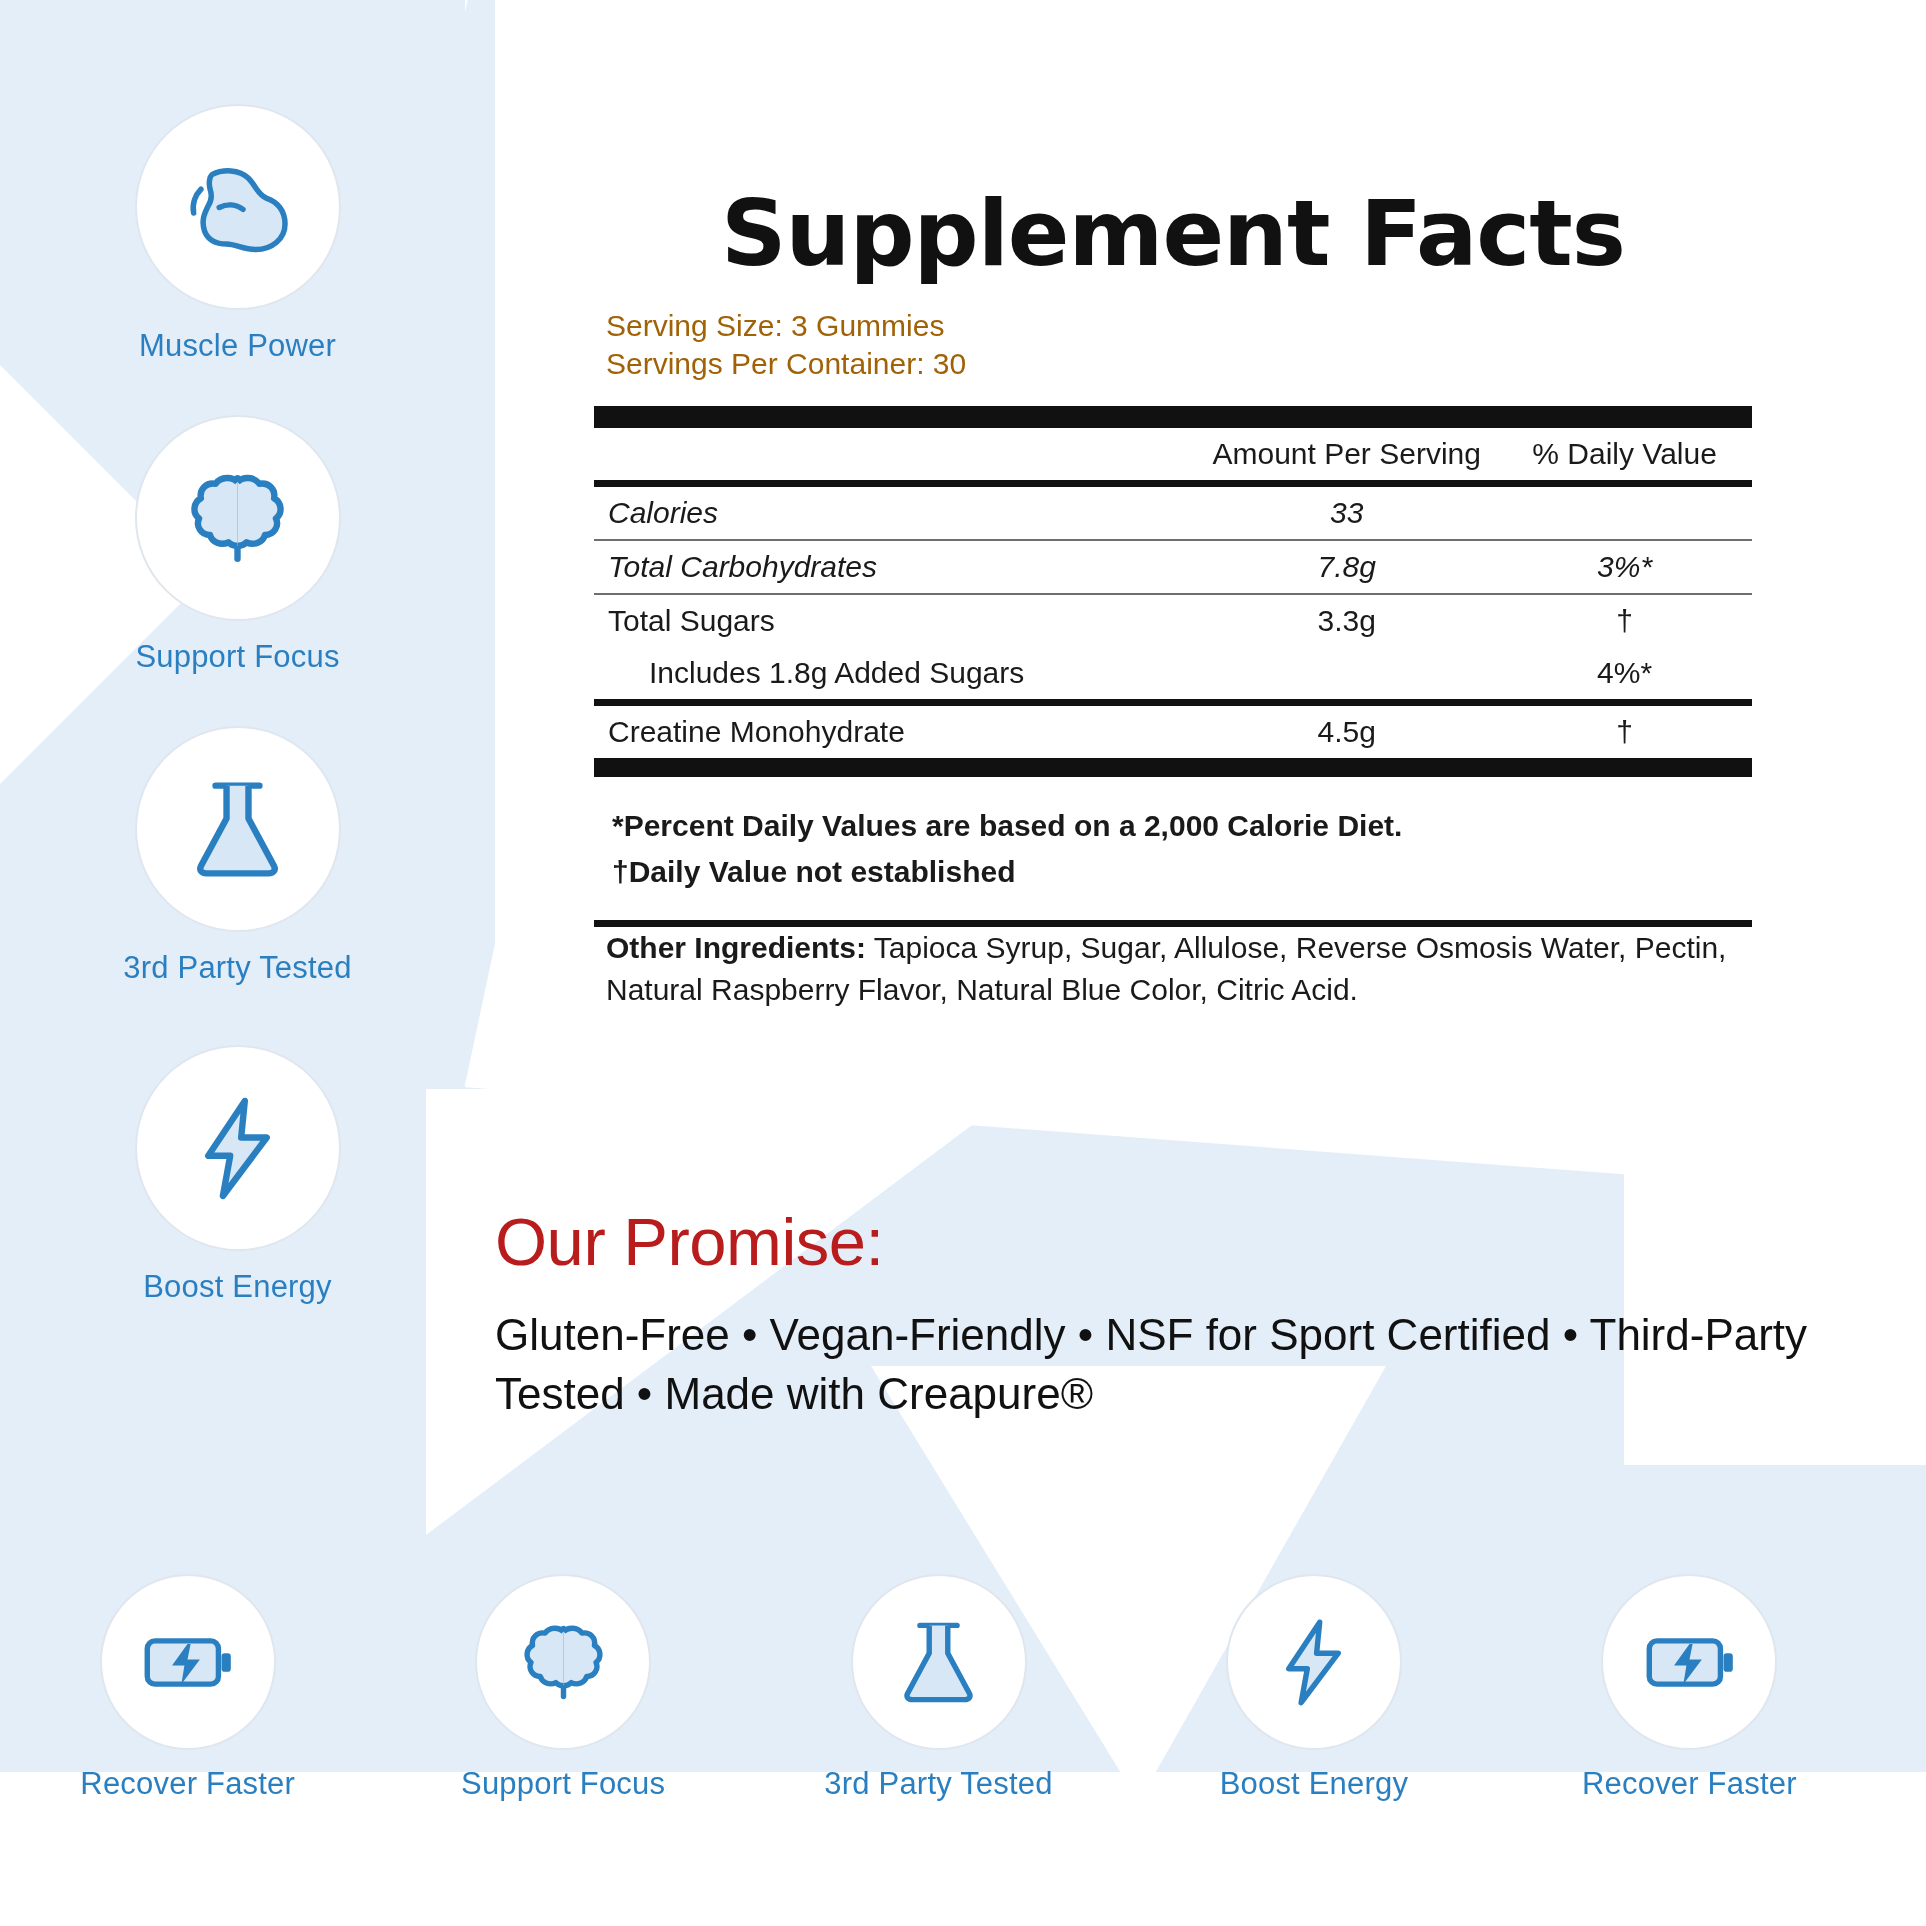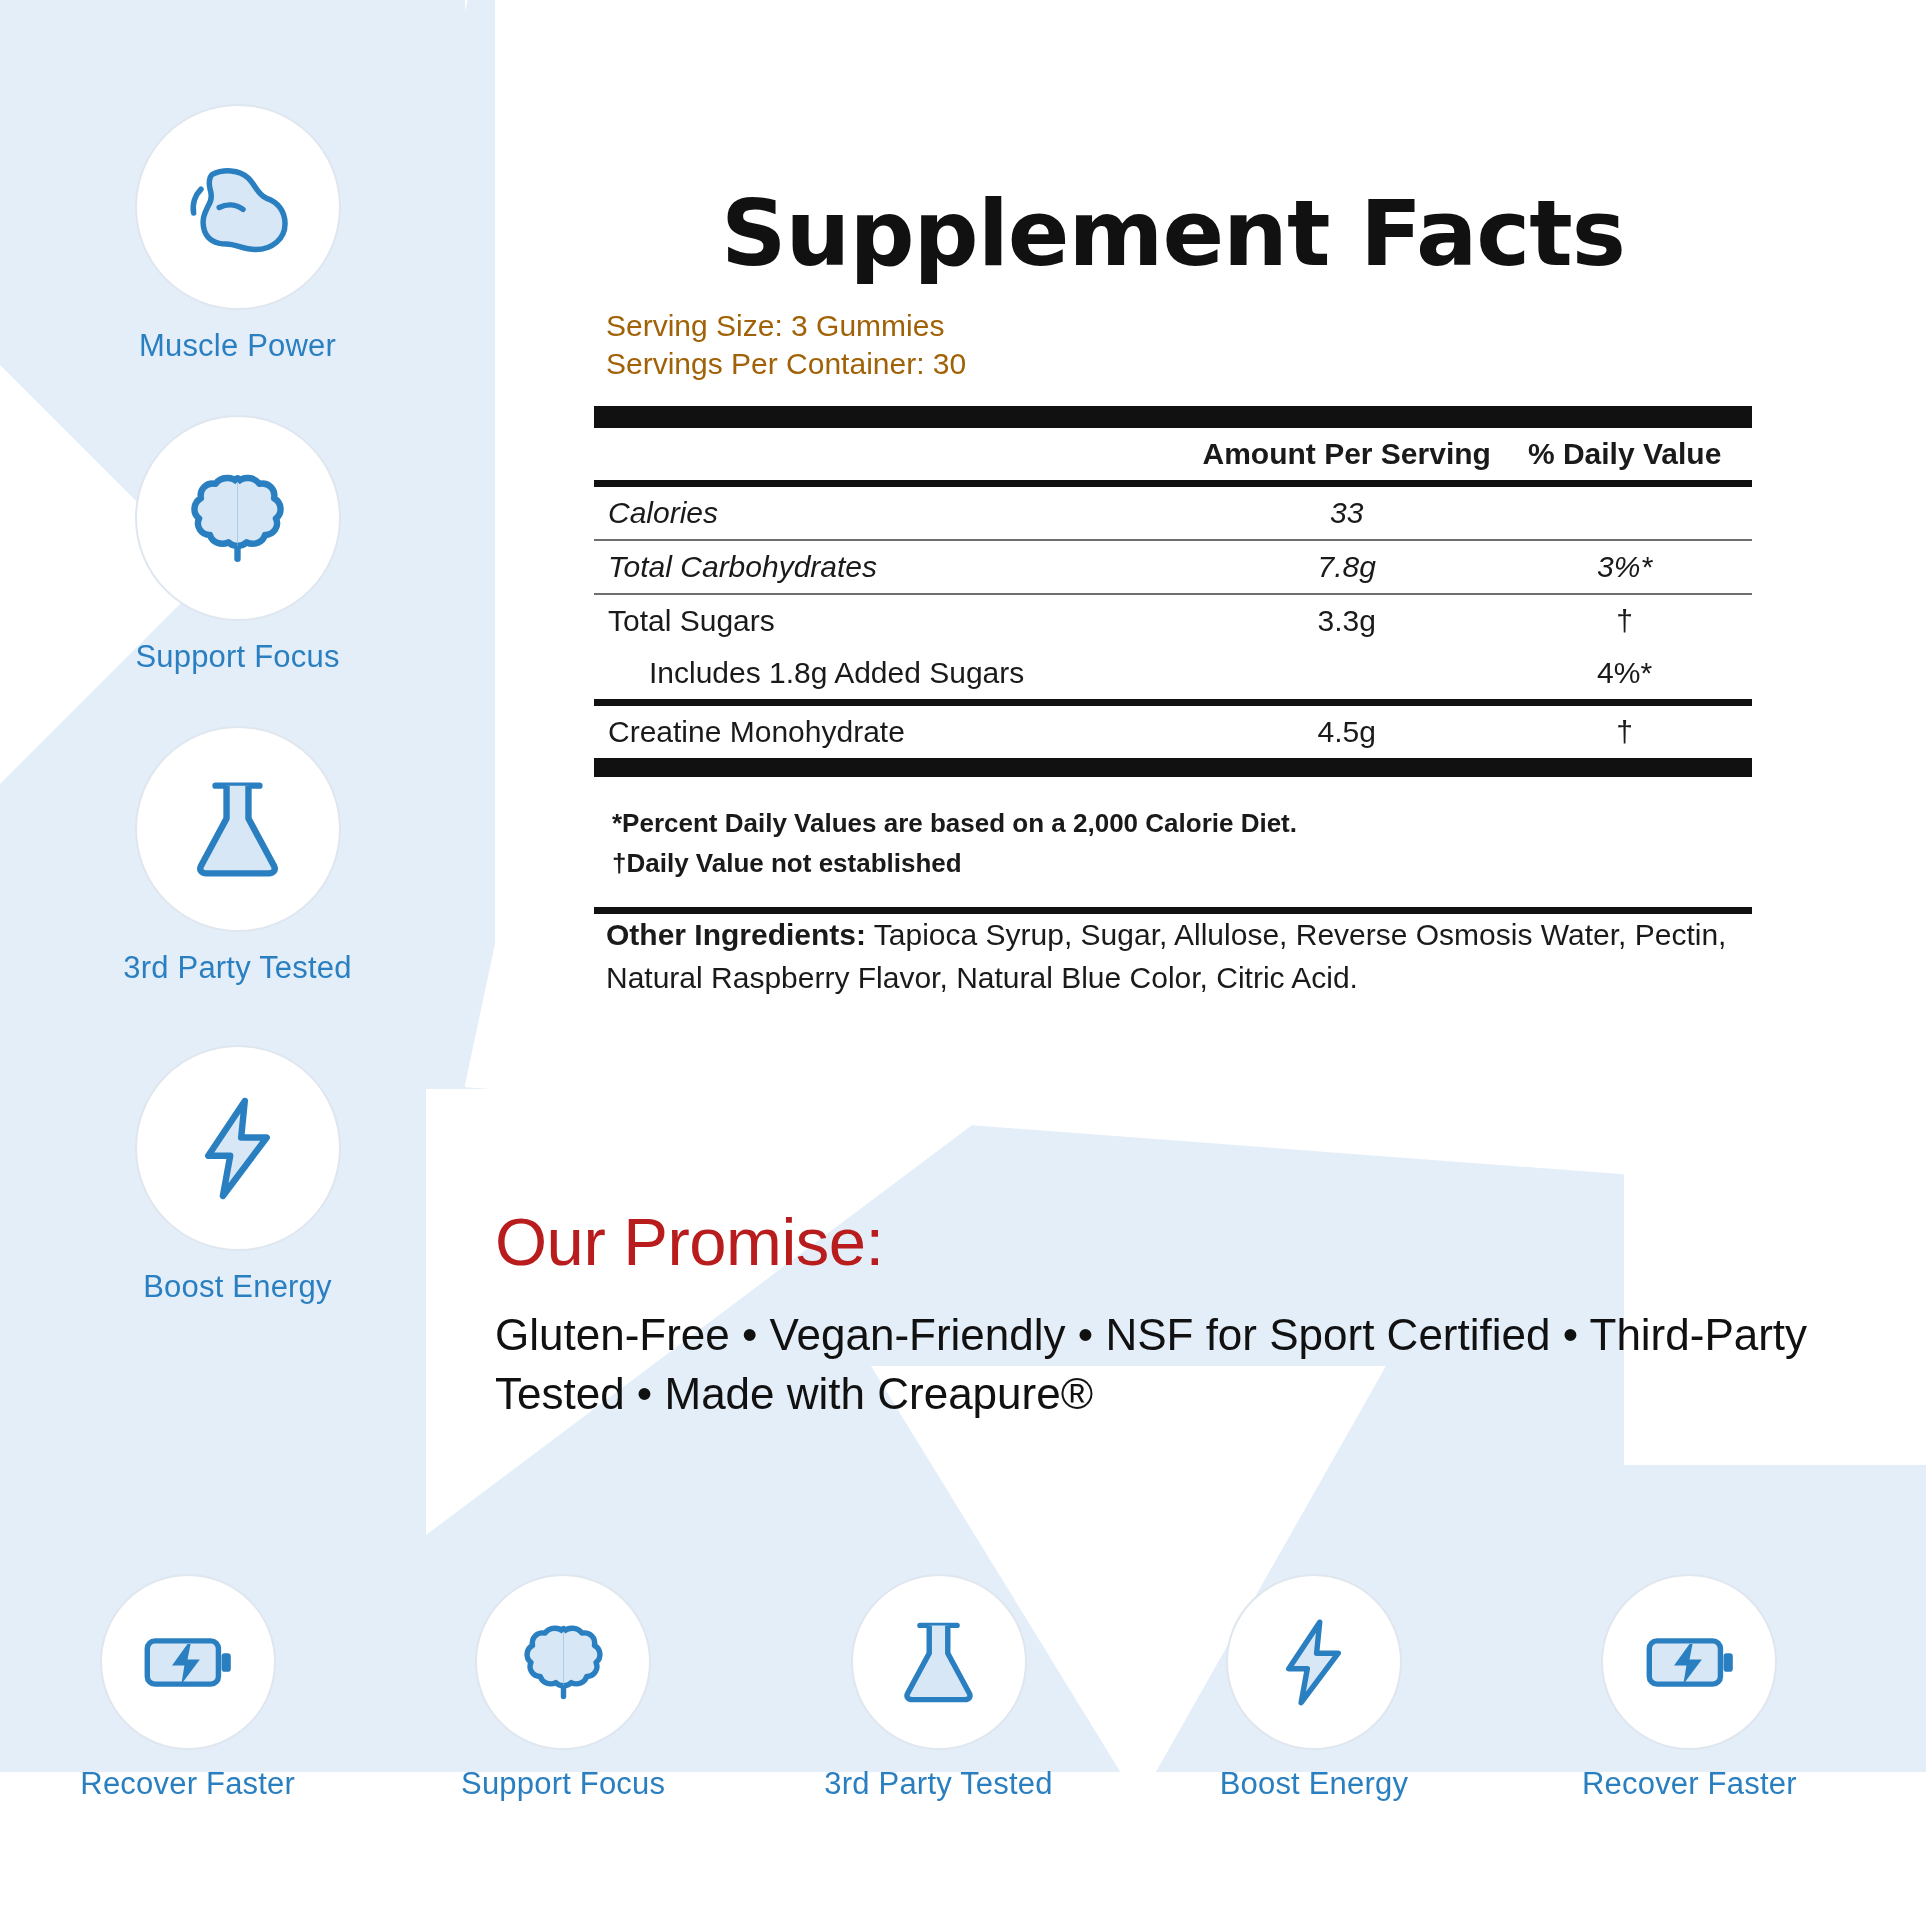--- a/index.html
+++ b/index.html
@@ -161,27 +161,27 @@
     border-collapse: collapse;
     font-size: 30px;
   }
   table.nutri td, table.nutri th {
     padding: 9px 0 9px 0;
     vertical-align: middle;
   }
   .col-name { width: 52%; text-align: left; padding-left: 14px !important; }
   .col-amt  { width: 26%; text-align: center; }
   .col-dv   { width: 22%; text-align: center; }
-  .hdr td { font-weight: bold; padding-bottom: 12px; padding-top: 12px; }
+  .hdr td { font-weight: normal; padding-bottom: 12px; padding-top: 12px; }
   .row-sep td { border-bottom: 2px solid #6f6f6f; font-style: italic; }
   .indent { padding-left: 55px !important; }
   .footnotes {
     margin-top: 26px;
     margin-left: 18px;
-    font-size: 26px;
+    font-size: 30px;
     font-weight: bold;
     line-height: 1.55;
   }
   .other-ing {
     margin-left: 12px;
     font-size: 30px;
     line-height: 1.42;
   }
   .other-ing b { font-weight: bold; }
 

